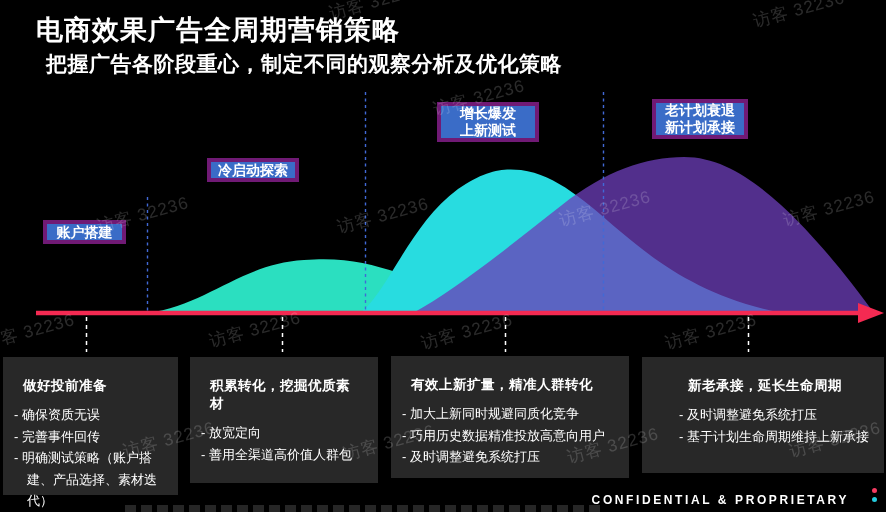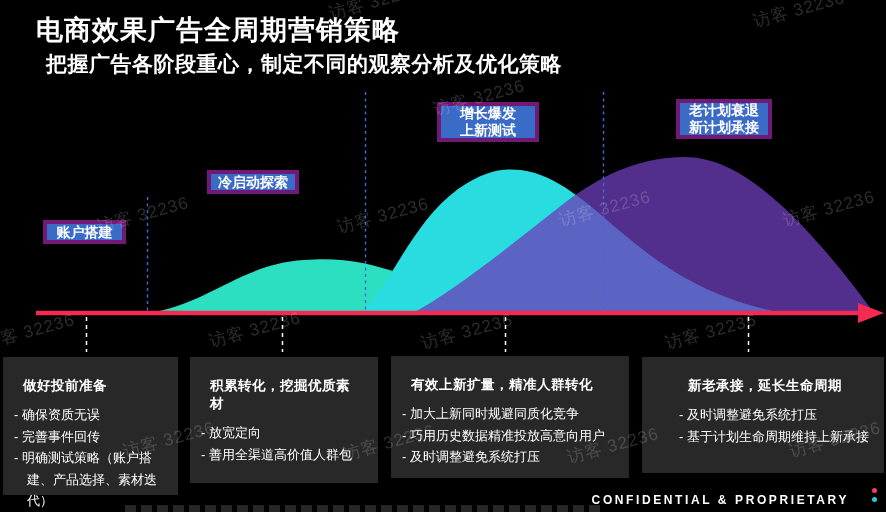--- a/index.html
+++ b/index.html
@@ -18,23 +18,23 @@
   svg.chart { position:absolute; left:0; top:0; z-index:1; }
 
   .phase-label {
     position:absolute; z-index:3; box-sizing:border-box;
     background:#3A6CC7; border:4px solid #701a75; color:#fff;
     font-size:14px; font-weight:700; text-align:center;
     white-space:pre-line; line-height:17px;
     display:flex; align-items:center; justify-content:center;
   }
   #label-1 { left:43px;  top:220px; width:83px;  height:24px; }
-  #label-2 { left:207px; top:170px; width:92px;  height:24px; }
+  #label-2 { left:207px; top:158px; width:92px;  height:24px; }
   #label-3 { left:437px; top:102px; width:102px; height:40px; }
-  #label-4 { left:676px; top:99px;  width:96px;  height:40px;text-align:center; }
+  #label-4 { left:652px; top:99px;  width:96px;  height:40px;text-align:center; }
 
   .strategy-box {
     position:absolute; z-index:2; box-sizing:border-box;
     background:#282828; color:#fff; padding:11px 7px 0 11px;
   }
   .strategy-box h3 {
     margin:9px; font-size:13.5px; font-weight:800; letter-spacing:0.5px; color:#fff;
   }
   .strategy-box ul {
     list-style:none; margin:8px 0 0 0; padding:0;

